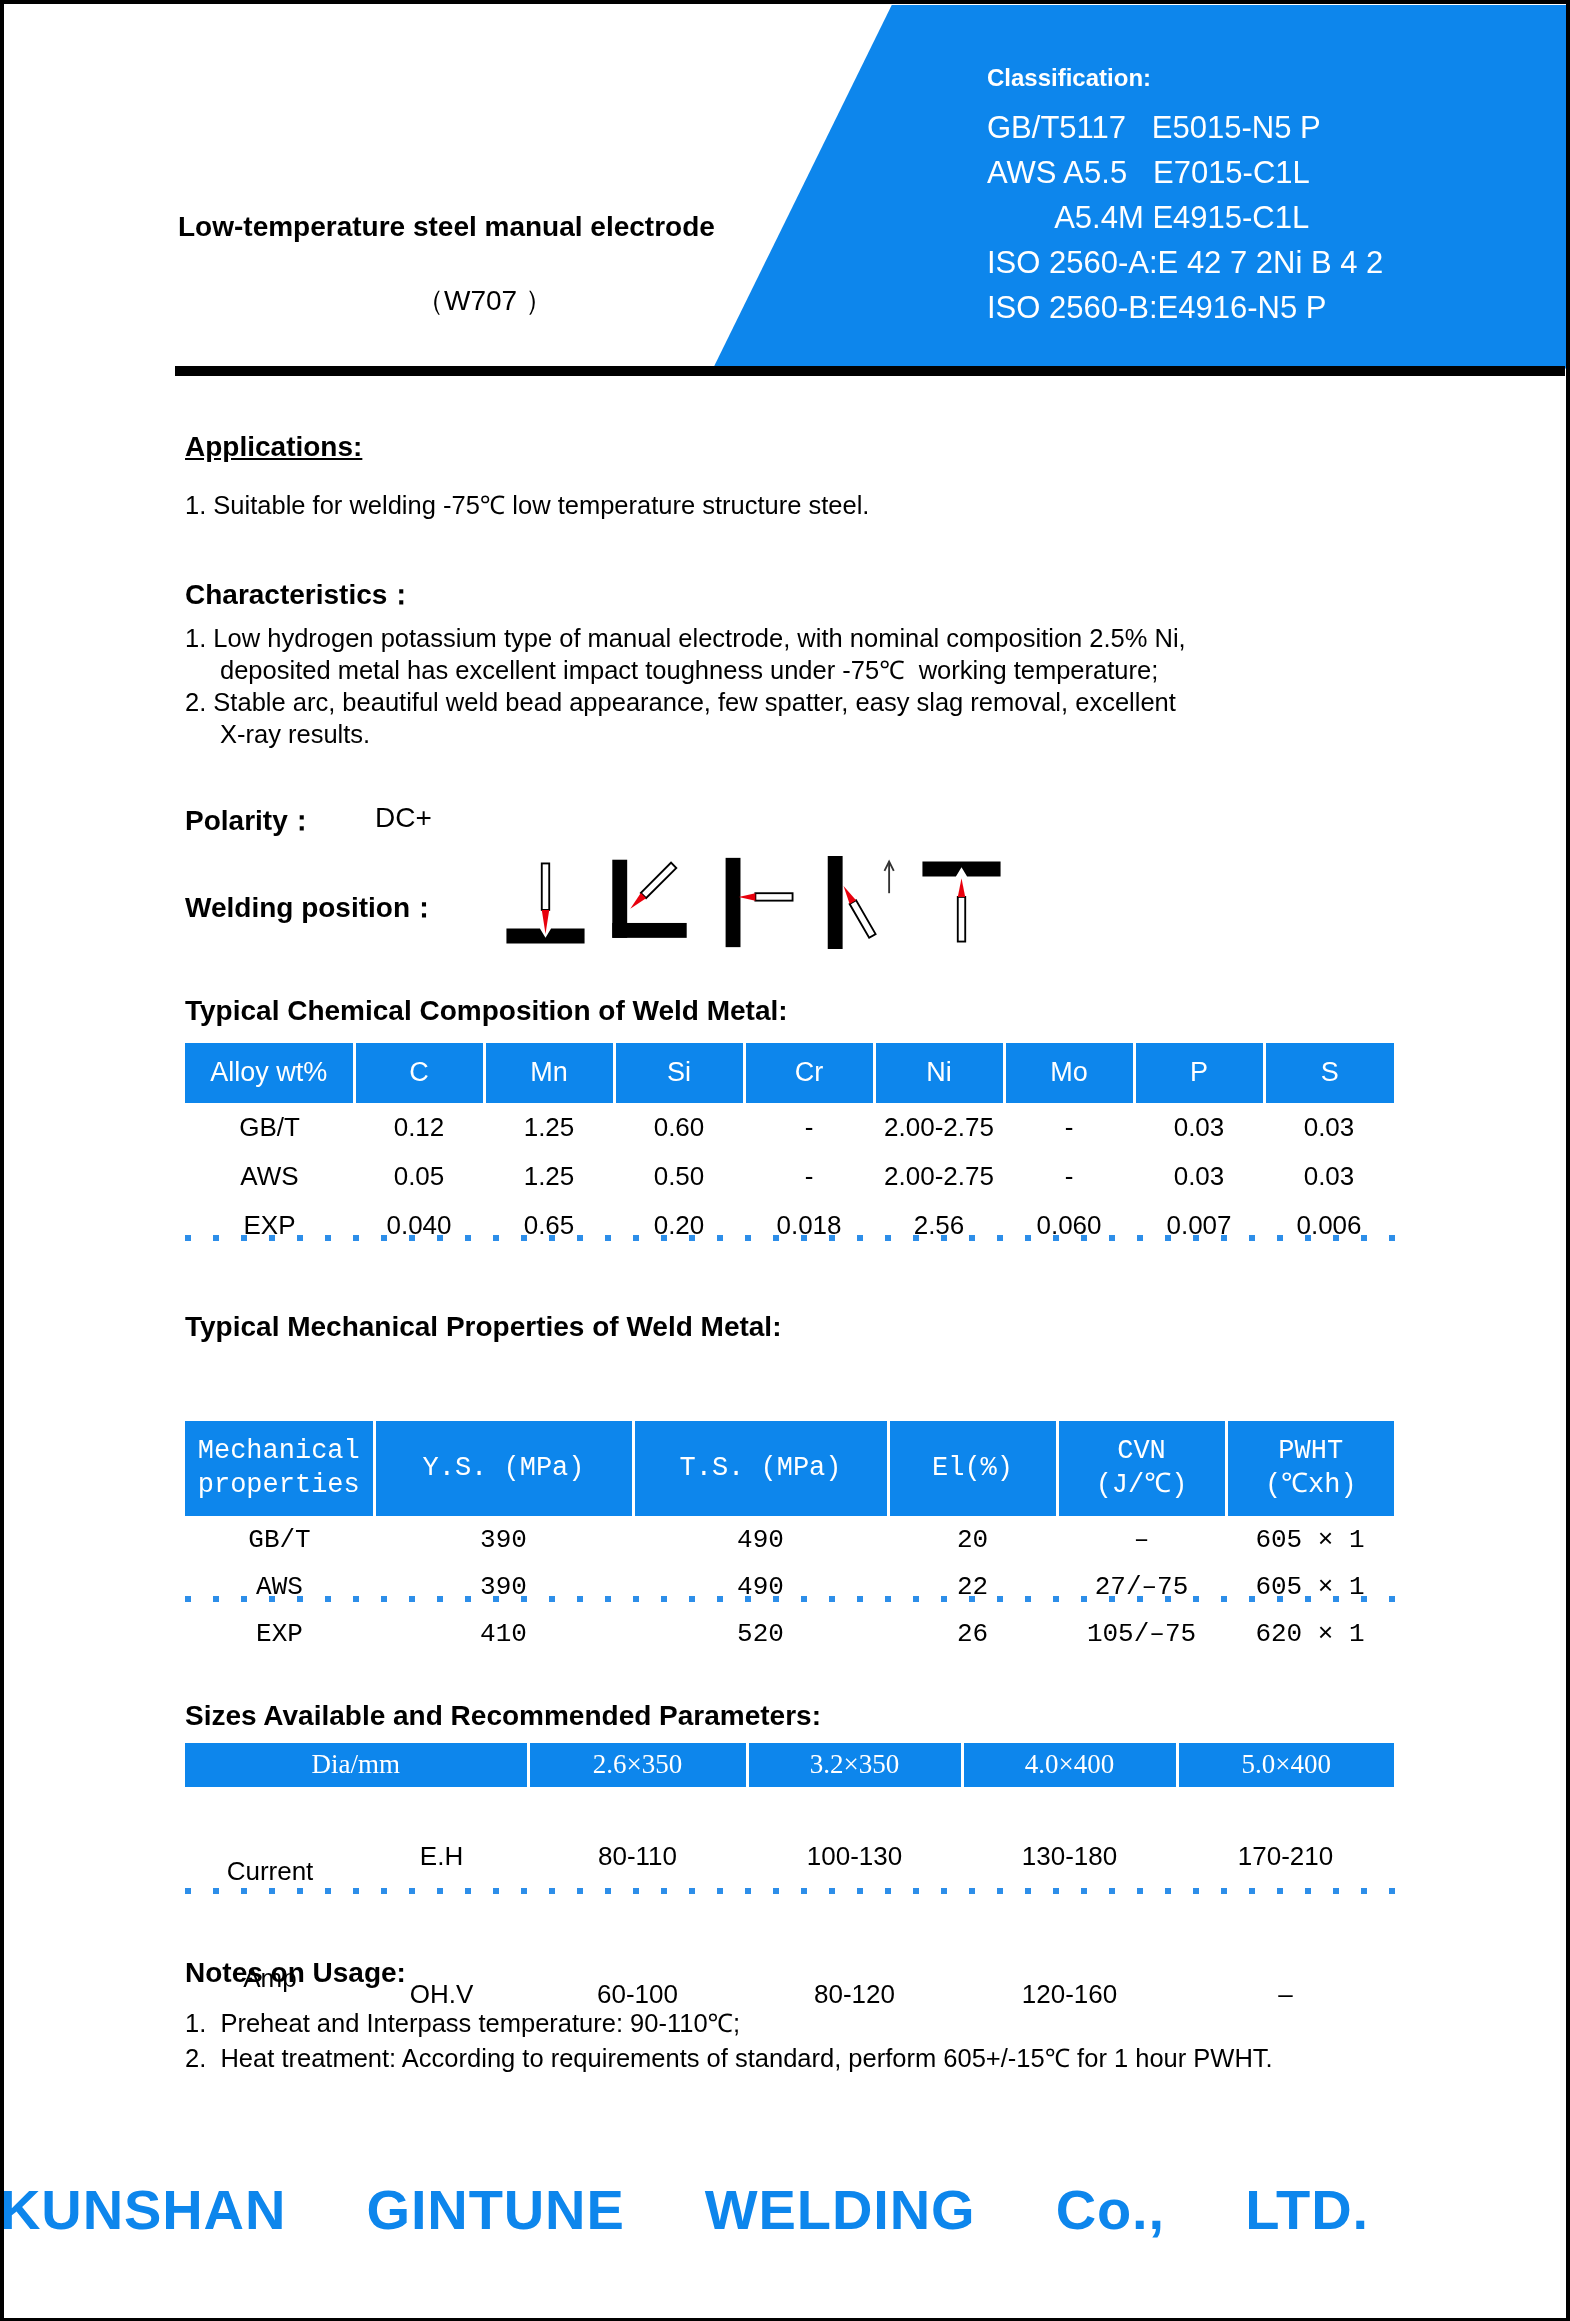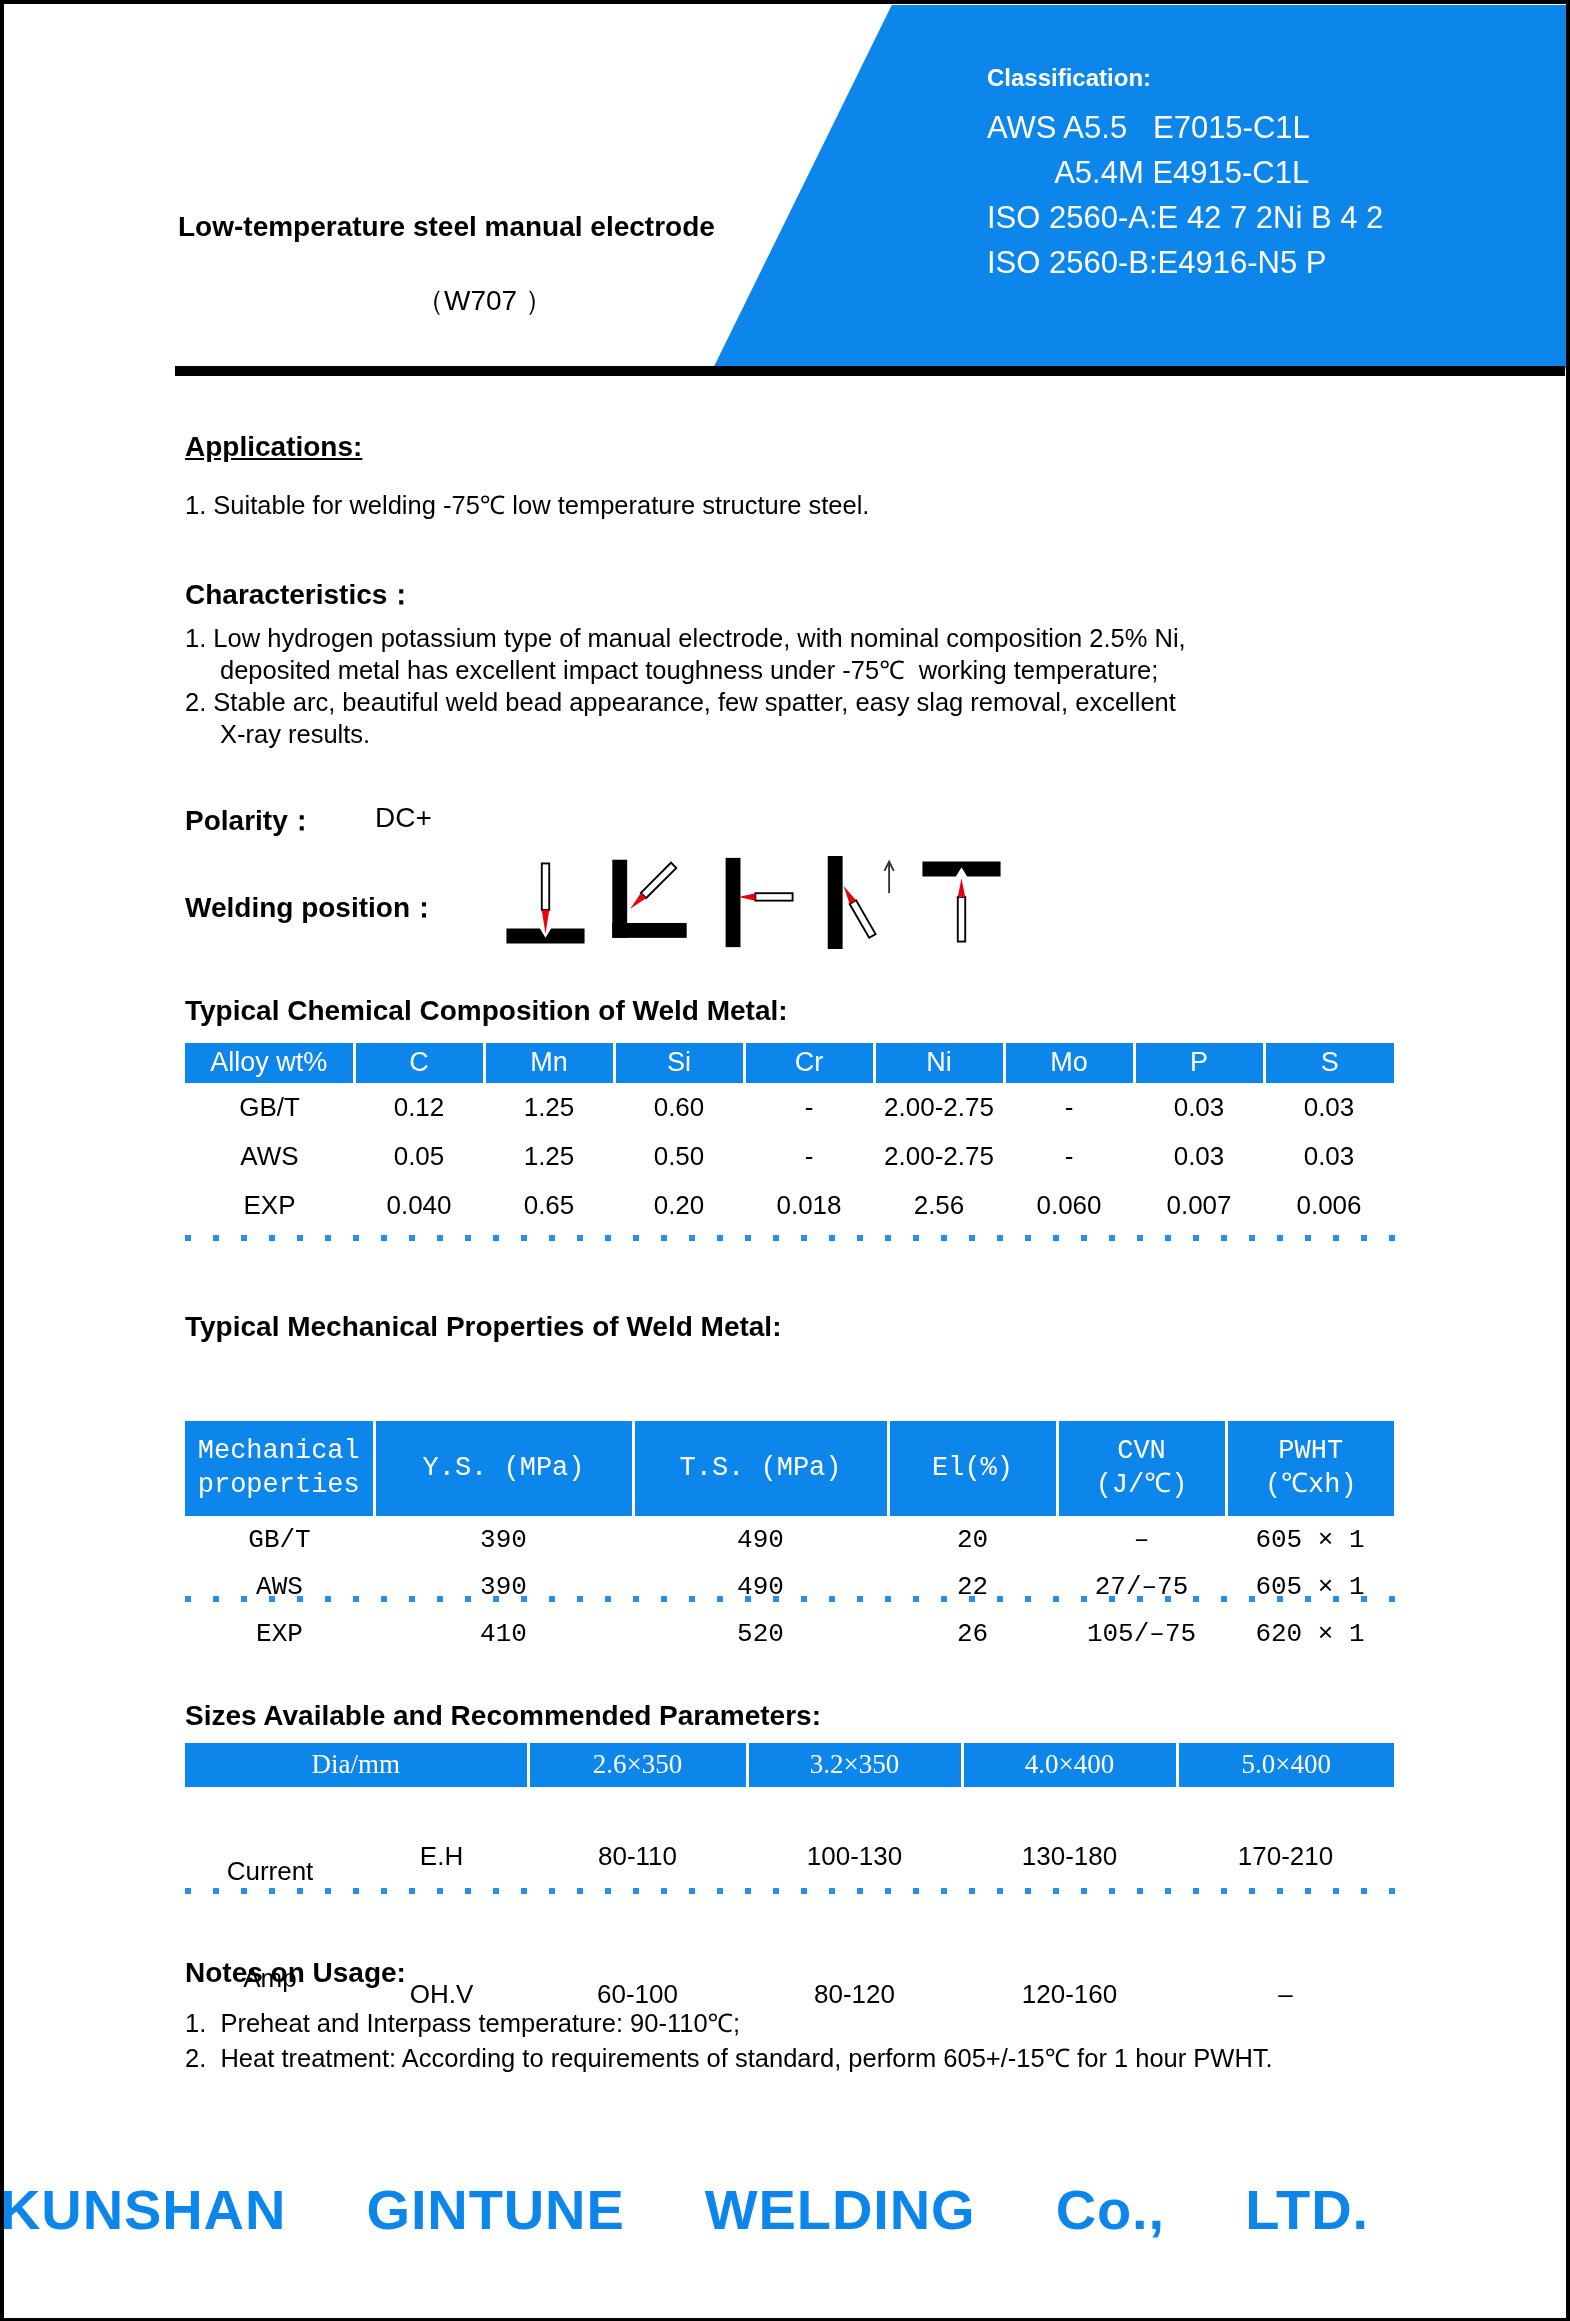--- a/index.html
+++ b/index.html
@@ -44,21 +44,21 @@
   table.tbl th{
     background:#0d86ec; color:#fff; font-weight:normal; font-size:27px;
     text-align:center; vertical-align:middle; white-space:pre-line;
     border-left:3.6px solid #fff; padding:0; line-height:1.25;
   }
   table.tbl th:first-child{border-left:none;}
   table.tbl td{
     font-size:26px; text-align:center; vertical-align:middle; padding:0; white-space:pre;
   }
   table.chem{top:1043px;}
-  table.chem th{height:40px;}
+  table.chem th{height:60px;}
   table.chem td{height:49px;}
   table.mech{top:1421px;font-family:Liberation Mono, monospace;}
   table.mech th{height:95px;}
   table.mech td{height:47px;}
   table.sizes{top:1743px;}
   table.sizes th{height:44px;font-family:Liberation Serif, serif;}
   table.sizes td{height:45px;}
   table.sizes td.grouplabel div{line-height:45px;}
 
   .dotted{
@@ -82,20 +82,21 @@
 <div class="page">
 
   <div class="blue-panel"></div>
   <div class="header-bar"></div>
 
   <div class="product-subtitle">Low-temperature steel manual electrode</div>
   <div class="product-model">（W707 ）</div>
 
   <div class="classification">
     <div class="cls-title">Classification:</div>
+    <div class="cls-line">GB/T5117   E5015-N5 P</div>
     <div class="cls-line">AWS A5.5   E7015-C1L</div>
     <div class="cls-line">        A5.4M E4915-C1L</div>
     <div class="cls-line">ISO 2560-A:E 42 7 2Ni B 4 2</div>
     <div class="cls-line">ISO 2560-B:E4916-N5 P</div>
   </div>
 
   <div class="heading abs" style="top:431px;text-decoration:underline;">Applications:</div>
   <div class="line abs" style="left:185px; top:487px;">1. Suitable for welding -75℃ low temperature structure steel.</div>
 
   <div class="heading abs" style="top:576px;">Characteristics：</div>

